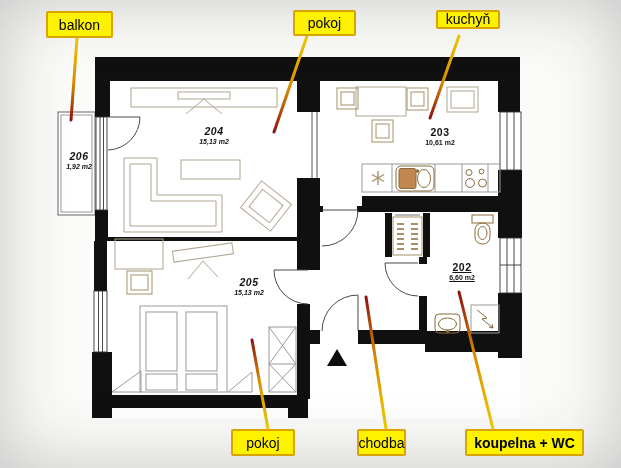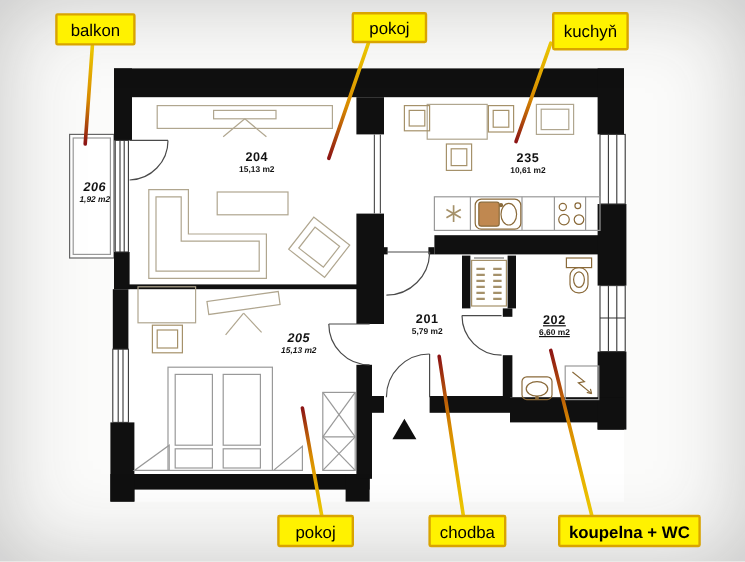--- a/index.html
+++ b/index.html
@@ -256,46 +256,42 @@
       <line x1="493" y1="429" x2="459" y2="292" stroke="url(#lg6)"></line>
     </g>
   </svg>
 
   <div class="callout" style="left:46px;top:11px;width:67px;height:27px;">
     <span>balkon</span>
   </div>
   <div class="callout" style="left:293px;top:10px;width:63px;height:26px;">
     <span>pokoj</span>
   </div>
-  <div class="callout" style="left:460px;top:10px;width:64px;height:32px;">
+  <div class="callout" style="left:436px;top:10px;width:64px;height:19px;align-items:flex-end;">
     <span>kuchyň</span>
   </div>
   <div class="callout" style="left:231px;top:429px;width:64px;height:27px;">
     <span>pokoj</span>
   </div>
-  <div class="callout" style="left:357px;top:429px;width:65px;height:27px;">
+  <div class="callout" style="left:357px;top:429px;width:49px;height:27px;">
     <span>chodba</span>
   </div>
   <div class="callout" style="left:465px;top:429px;width:119px;height:27px;font-weight:bold;">
     <span>koupelna + WC</span>
   </div>
 
-  <div class="room-label" style="left:321px;top:260px;">
-    <span class="num">201</span>
-    <span class="area">5,79 m2</span>
-  </div>
   <div class="room-label" style="left:427px;top:261px;text-decoration:underline;">
     <span class="num">202</span>
     <span class="area">6,60 m2</span>
   </div>
   <div class="room-label" style="left:405px;top:126px;">
-    <span class="num">235</span>
+    <span class="num">203</span>
     <span class="area">10,61 m2</span>
   </div>
-  <div class="room-label" style="left:179px;top:125px;">
+  <div class="room-label" style="left:179px;top:125px;font-style:italic;">
     <span class="num">204</span>
     <span class="area">15,13 m2</span>
   </div>
   <div class="room-label" style="left:214px;top:276px;font-style:italic;">
     <span class="num">205</span>
     <span class="area">15,13 m2</span>
   </div>
   <div class="room-label" style="left:44px;top:150px;font-style:italic;">
     <span class="num">206</span>
     <span class="area">1,92 m2</span>

